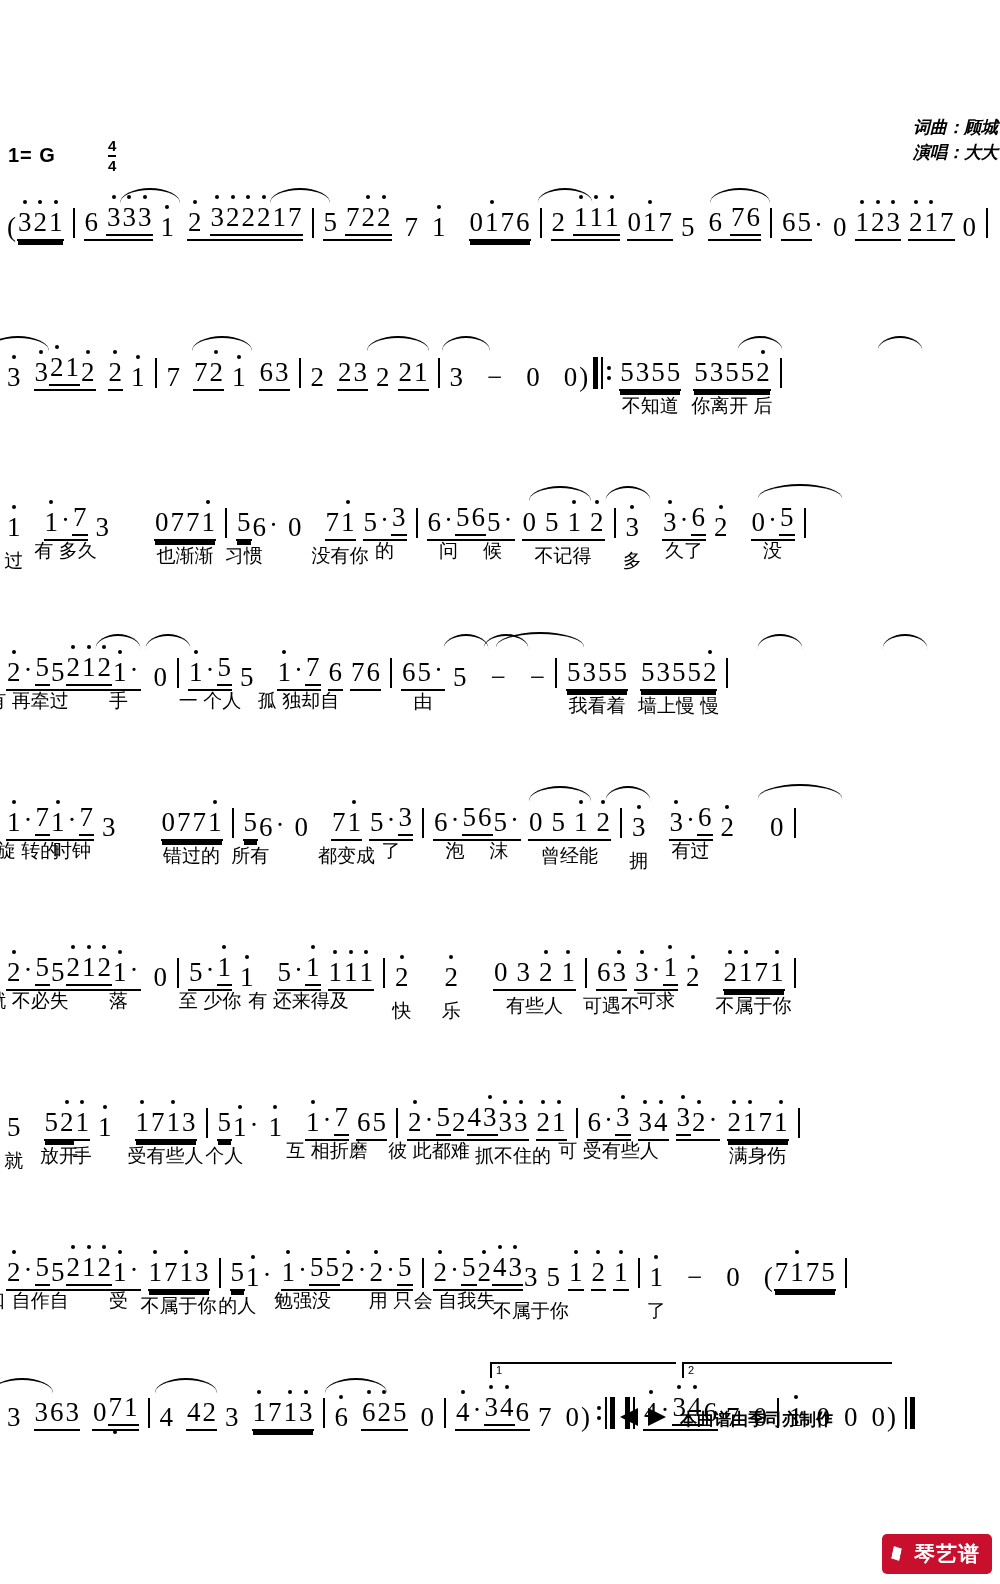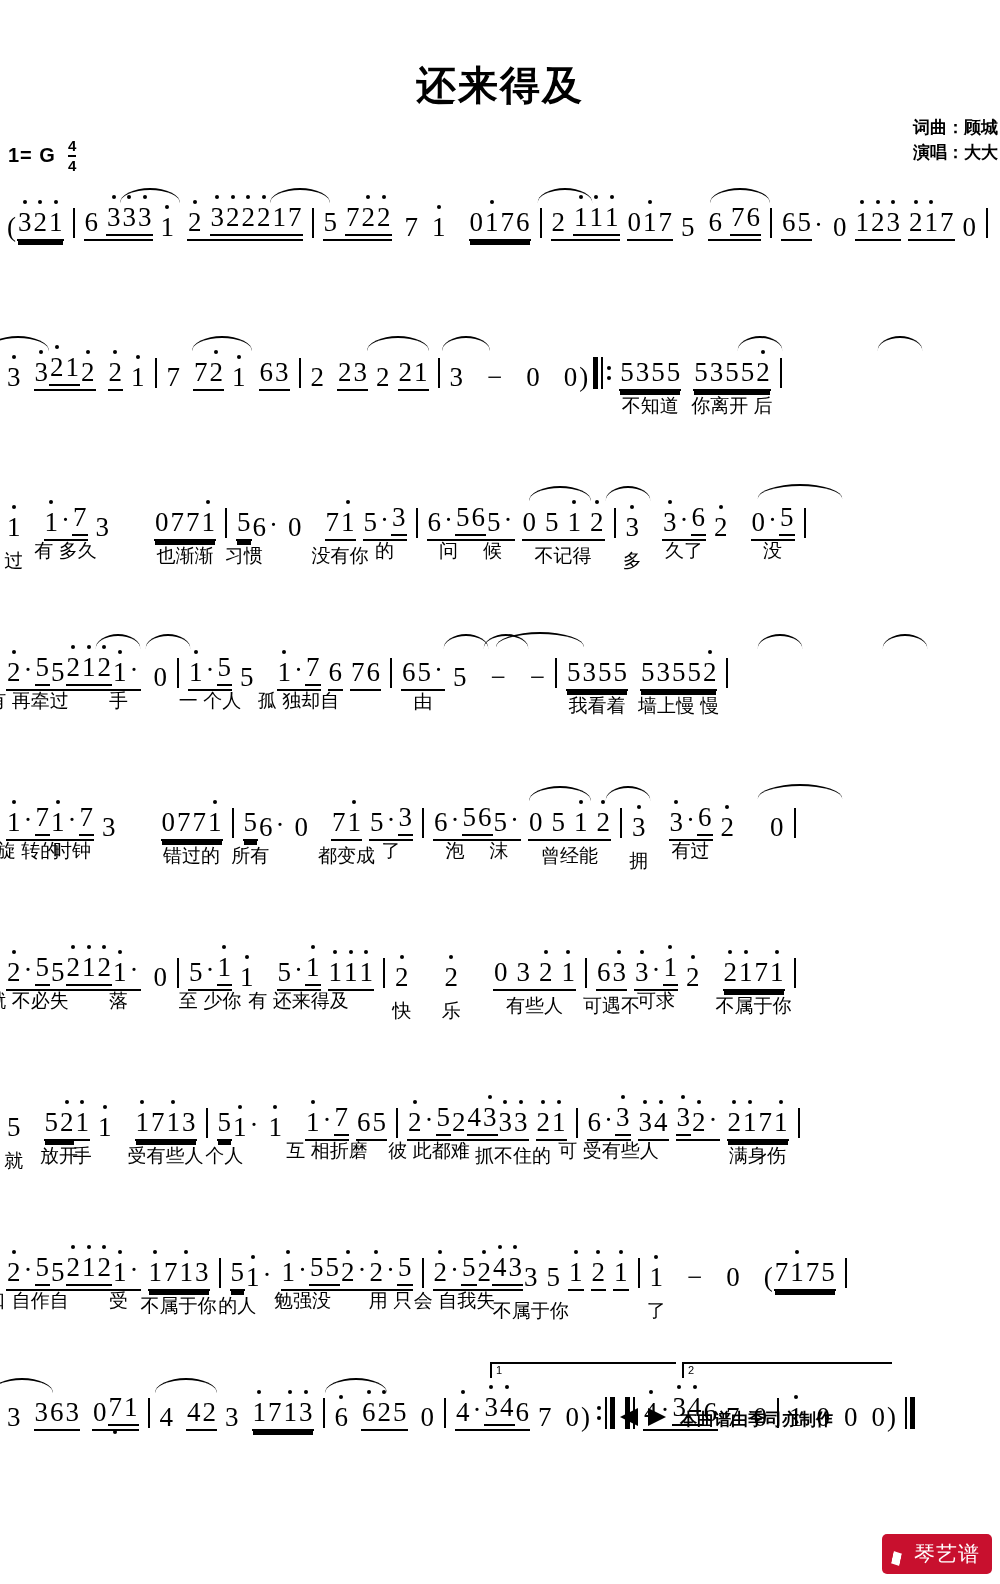--- a/index.html
+++ b/index.html
@@ -34,30 +34,31 @@
   }
   #credits {
     position: absolute;
     top: 116px;
     right: 2px;
     text-align: left;
     font-size: 17px;
     line-height: 1.45;
     font-weight: 600;
   }
-  #credits div { white-space: nowrap; }
+  #credits div { white-space: nowrap; font-style: italic; }
 
   #keysig-block {
     position: absolute;
     top: 138px;
     left: 8px;
     display: flex;
     align-items: center;
     font-size: 20px;
     font-weight: 700;
+    gap: 40px;
   }
   #keysig-block .keytext { letter-spacing: 1px; }
   #timesig {
     display: inline-flex;
     flex-direction: column;
     align-items: center;
     margin-left: 12px;
     font-size: 15px;
     line-height: 1.05;
     font-weight: 700;
@@ -218,27 +219,27 @@
     border-top: 9px solid transparent;
     border-bottom: 9px solid transparent;
     margin-right: 14px;
   }
 
   #watermark {
     position: absolute;
     right: 8px;
     bottom: 10px;
     display: flex;
-    align-items: flex-end;
+    align-items: center;
     background: #c8102e;
     color: #ffffff;
     border-radius: 5px;
     padding: 6px 12px 6px 8px;
     font-size: 21px;
-    font-weight: 400;
+    font-weight: 700;
     letter-spacing: 1px;
   }
   #watermark .wm-icon {
     display: inline-block;
     width: 18px; height: 18px;
     margin-right: 6px;
     position: relative;
   }
   #watermark .wm-icon::before {
     content: "";
@@ -247,21 +248,20 @@
     width: 9px; height: 15px;
     background: #fff;
     transform: skewX(-12deg);
     clip-path: polygon(0 0, 100% 18%, 100% 100%, 0 82%);
   }
 </style>
 </head>
 <body>
 
 <div id="sheet-header">
-  <div id="song-title">还来得及</div>
   <div id="credits">
     <div>词曲：顾城</div>
     <div>演唱：大大</div>
   </div>
   <div id="keysig-block">
     <span class="keytext">1= G</span>
     <span id="timesig">
       <span class="num">4</span>
       <span class="den">4</span>
     </span>

